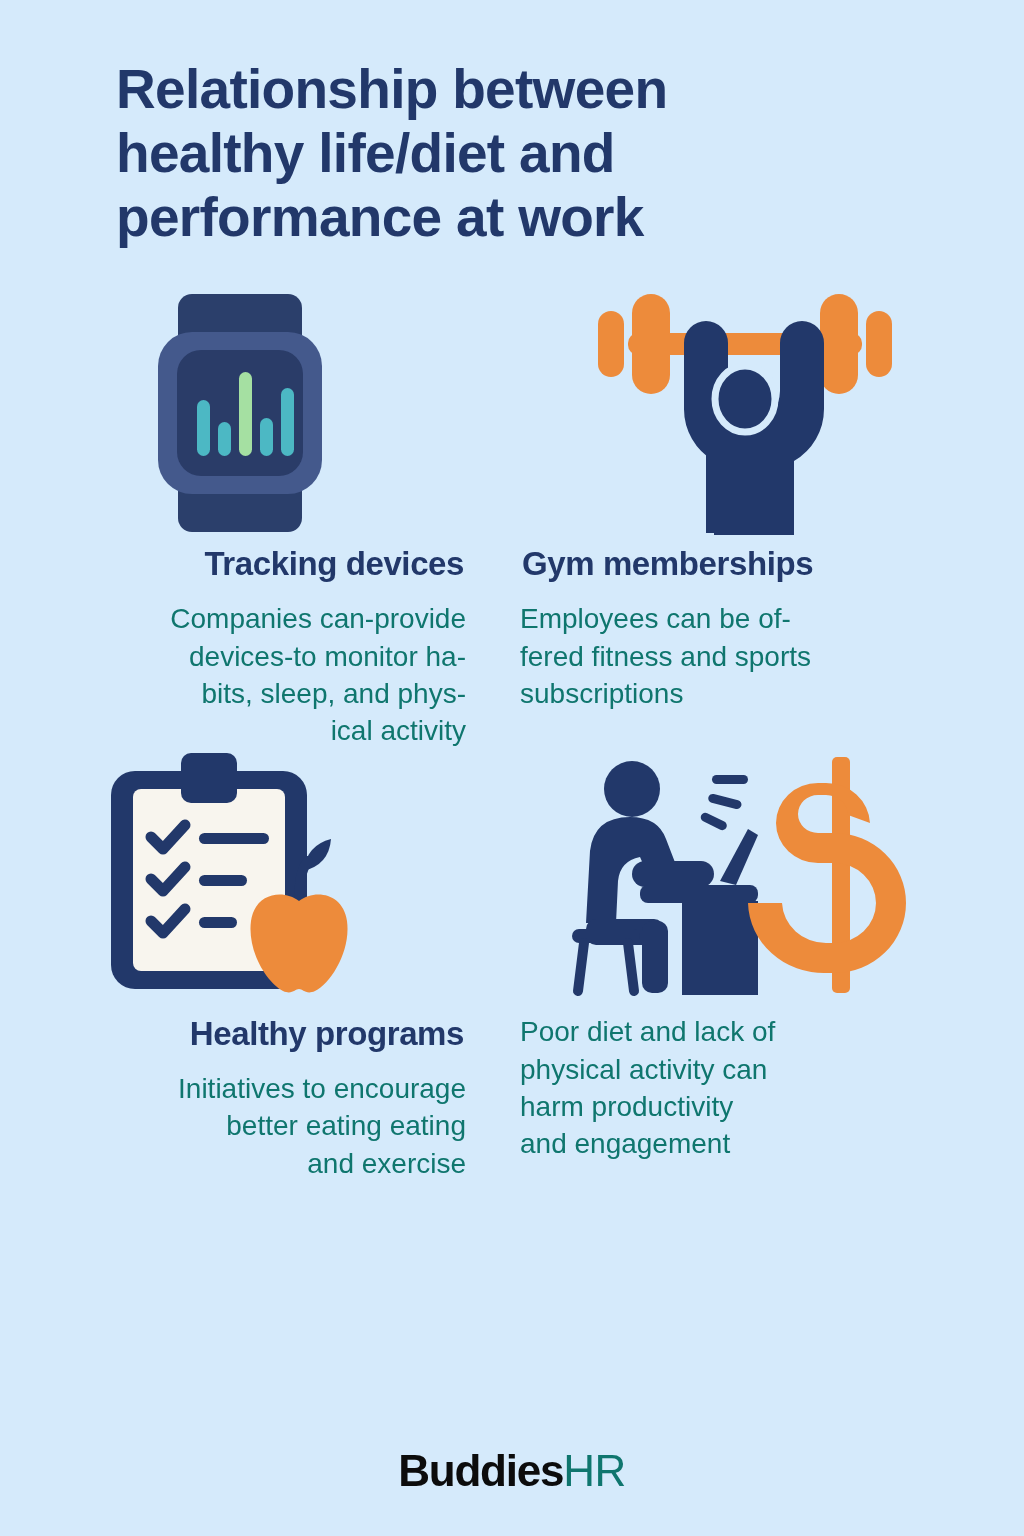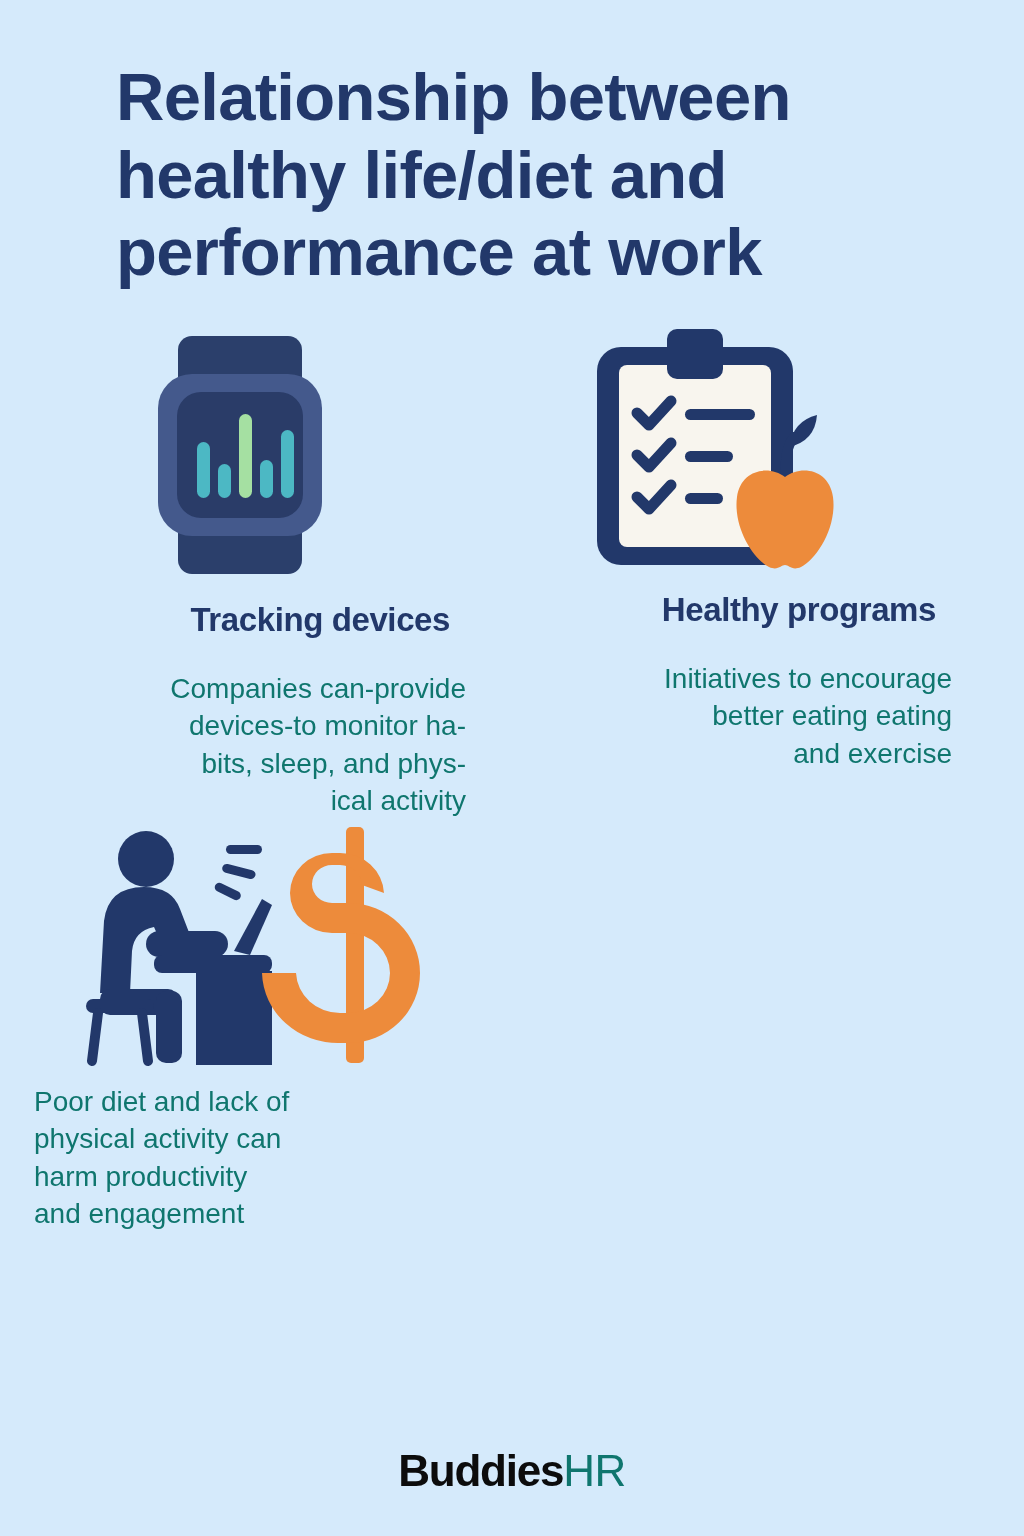--- a/index.html
+++ b/index.html
@@ -13,21 +13,21 @@
   }
   .page{
     position:absolute;inset:0;
     display:flex;flex-direction:column;
   }
 
   
   .title{
     margin:58px 0 0 116px;
     width:760px;
-    font-size:67px;
+    font-size:55px;
     font-weight:bold;
     line-height:1.16;
     letter-spacing:-0.7px;
     color:#22386a;
     white-space:pre-line;
   }
 
   
   .grid{
     margin-top:34px;
@@ -47,21 +47,21 @@
     display:flex;
     align-items:center;
     justify-content:center;
     width:100%;
   }
   .card-title{
     font-size:33px;
     font-weight:bold;
     line-height:1.18;
     color:#22386a;
-    margin:16px;
+    margin:2px;
     letter-spacing:-0.4px;
   }
   .card-body{
     font-size:28px;
     line-height:1.33;
     color:#0f766e;
     margin-top:14px;
     white-space:pre-line;
   }
 
@@ -121,20 +121,57 @@
           <rect x="131" y="100" width="13" height="68" rx="6.5" fill="#4cb8c4"></rect>
         </svg>
       </div>
       <div class="card-title">Tracking devices</div>
       <div class="card-body">Companies can-provide
 devices-to monitor ha-
 bits, sleep, and phys-
 ical activity</div>
     </div>
 
+    <div class="card align-left">
+      <div class="icon-wrap">
+        <svg width="330" height="248" viewBox="0 0 330 248">
+
+          <rect x="48" y="44" width="234" height="22" rx="10" fill="#ed8b3b"></rect>
+
+          <rect x="52" y="5" width="38" height="100" rx="19" fill="#ed8b3b"></rect>
+          <rect x="240" y="5" width="38" height="100" rx="19" fill="#ed8b3b"></rect>
+
+          <rect x="18" y="22" width="26" height="66" rx="13" fill="#ed8b3b"></rect>
+          <rect x="286" y="22" width="26" height="66" rx="13" fill="#ed8b3b"></rect>
+
+          <path d="M108 54
+                   a22 22 0 0 1 44 0
+                   v48
+                   a36 36 0 0 0 26 34
+                   v0
+                   a36 36 0 0 0 26 -34
+                   v-48
+                   a22 22 0 0 1 44 0
+                   v66
+                   a60 60 0 0 1 -30 52
+                   v74
+                   h-80
+                   v-74
+                   a60 60 0 0 1 -30 -52 z" fill="#22386a" transform="translate(-4,0)"></path>
+
+          <rect x="126" y="136" width="78" height="108" fill="#22386a"></rect>
+
+          <ellipse cx="165" cy="110" rx="30" ry="33" fill="#22386a" stroke="#d5eafb" stroke-width="7"></ellipse>
+        </svg>
+      </div>
+      <div class="card-title">Gym memberships</div>
+      <div class="card-body">Employees can be of-
+fered fitness and sports
+subscriptions</div>
+    </div>
 
     <div class="card align-right row2">
       <div class="icon-wrap">
         <svg width="290" height="248" viewBox="0 0 290 248">
 
           <rect x="16" y="20" width="196" height="218" rx="24" fill="#22386a"></rect>
 
           <rect x="38" y="38" width="152" height="182" rx="8" fill="#f8f5ee"></rect>
 
           <rect x="86" y="2" width="56" height="50" rx="10" fill="#22386a"></rect>

